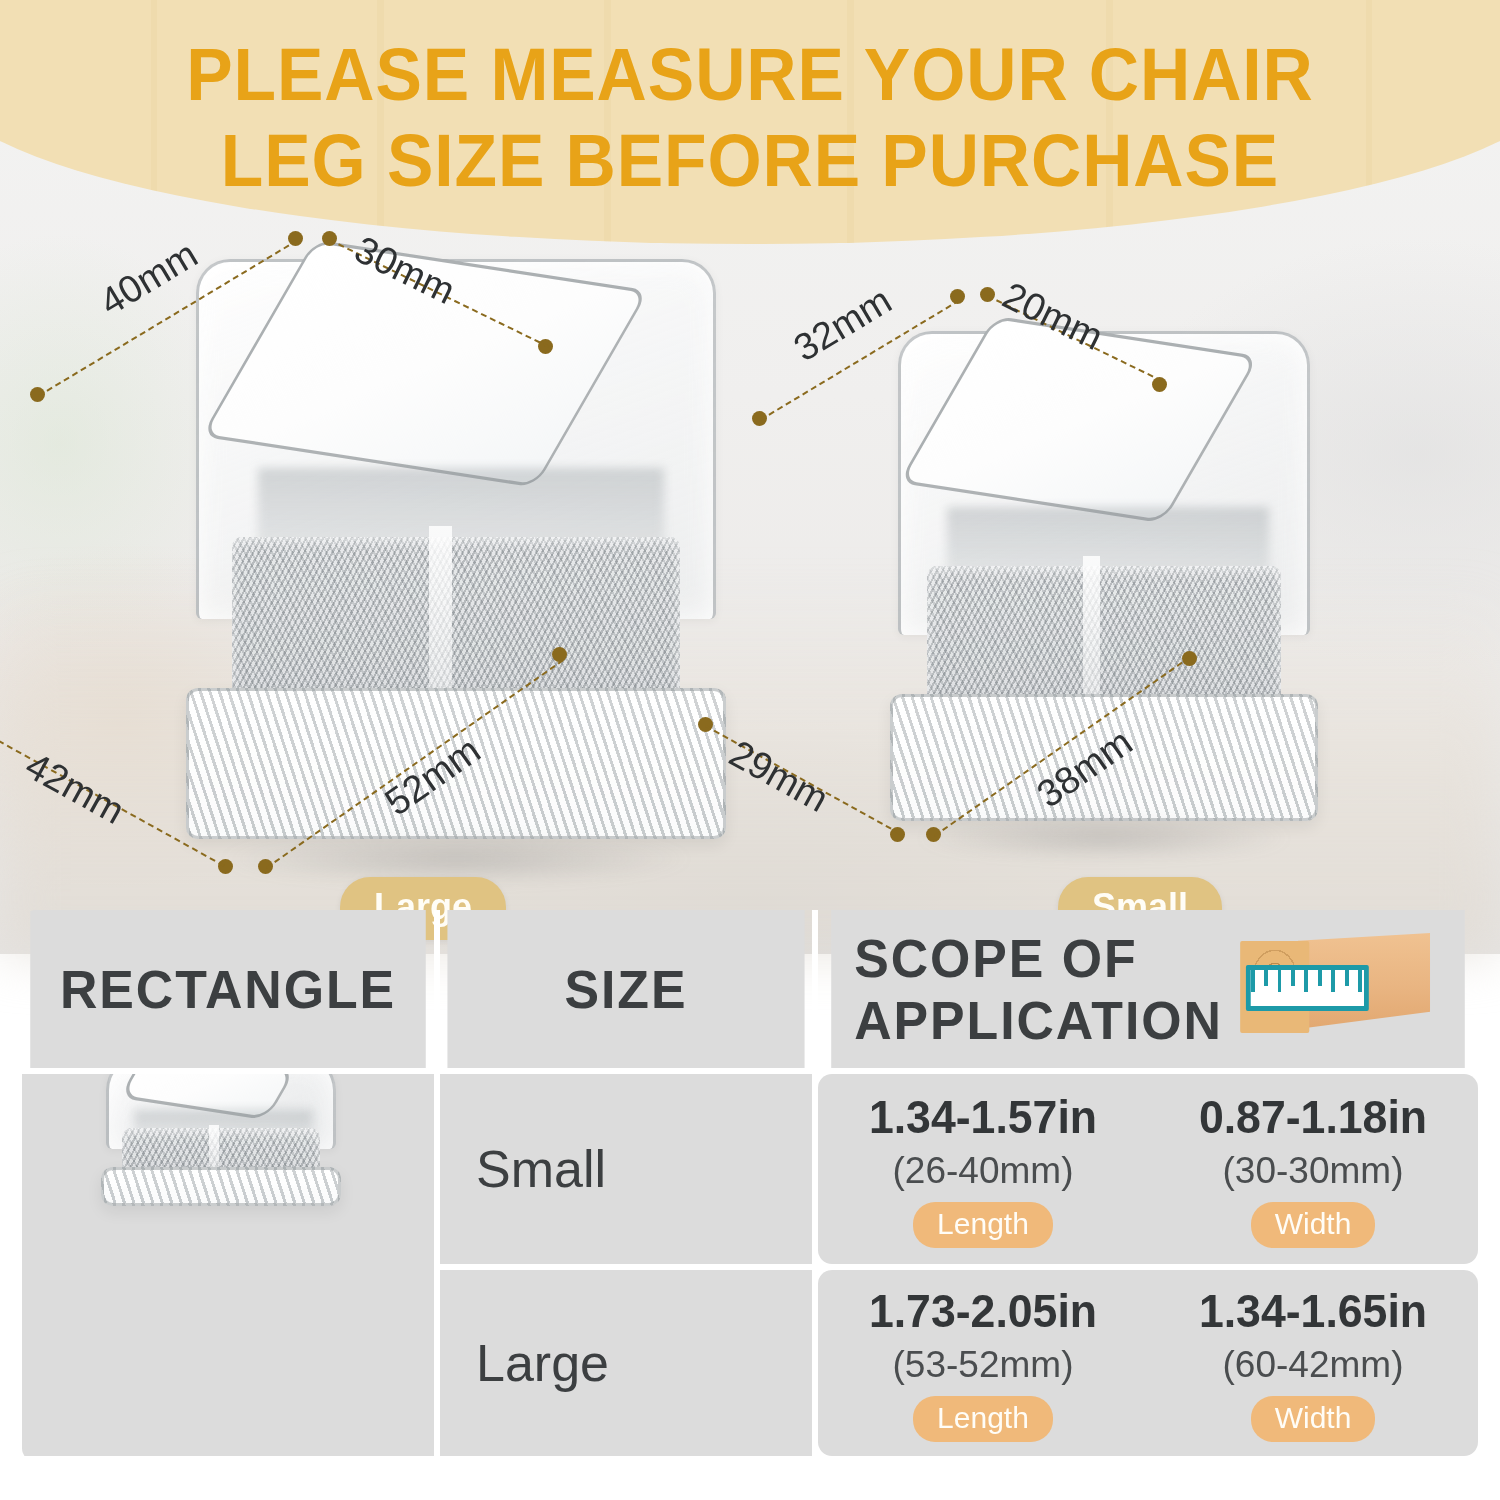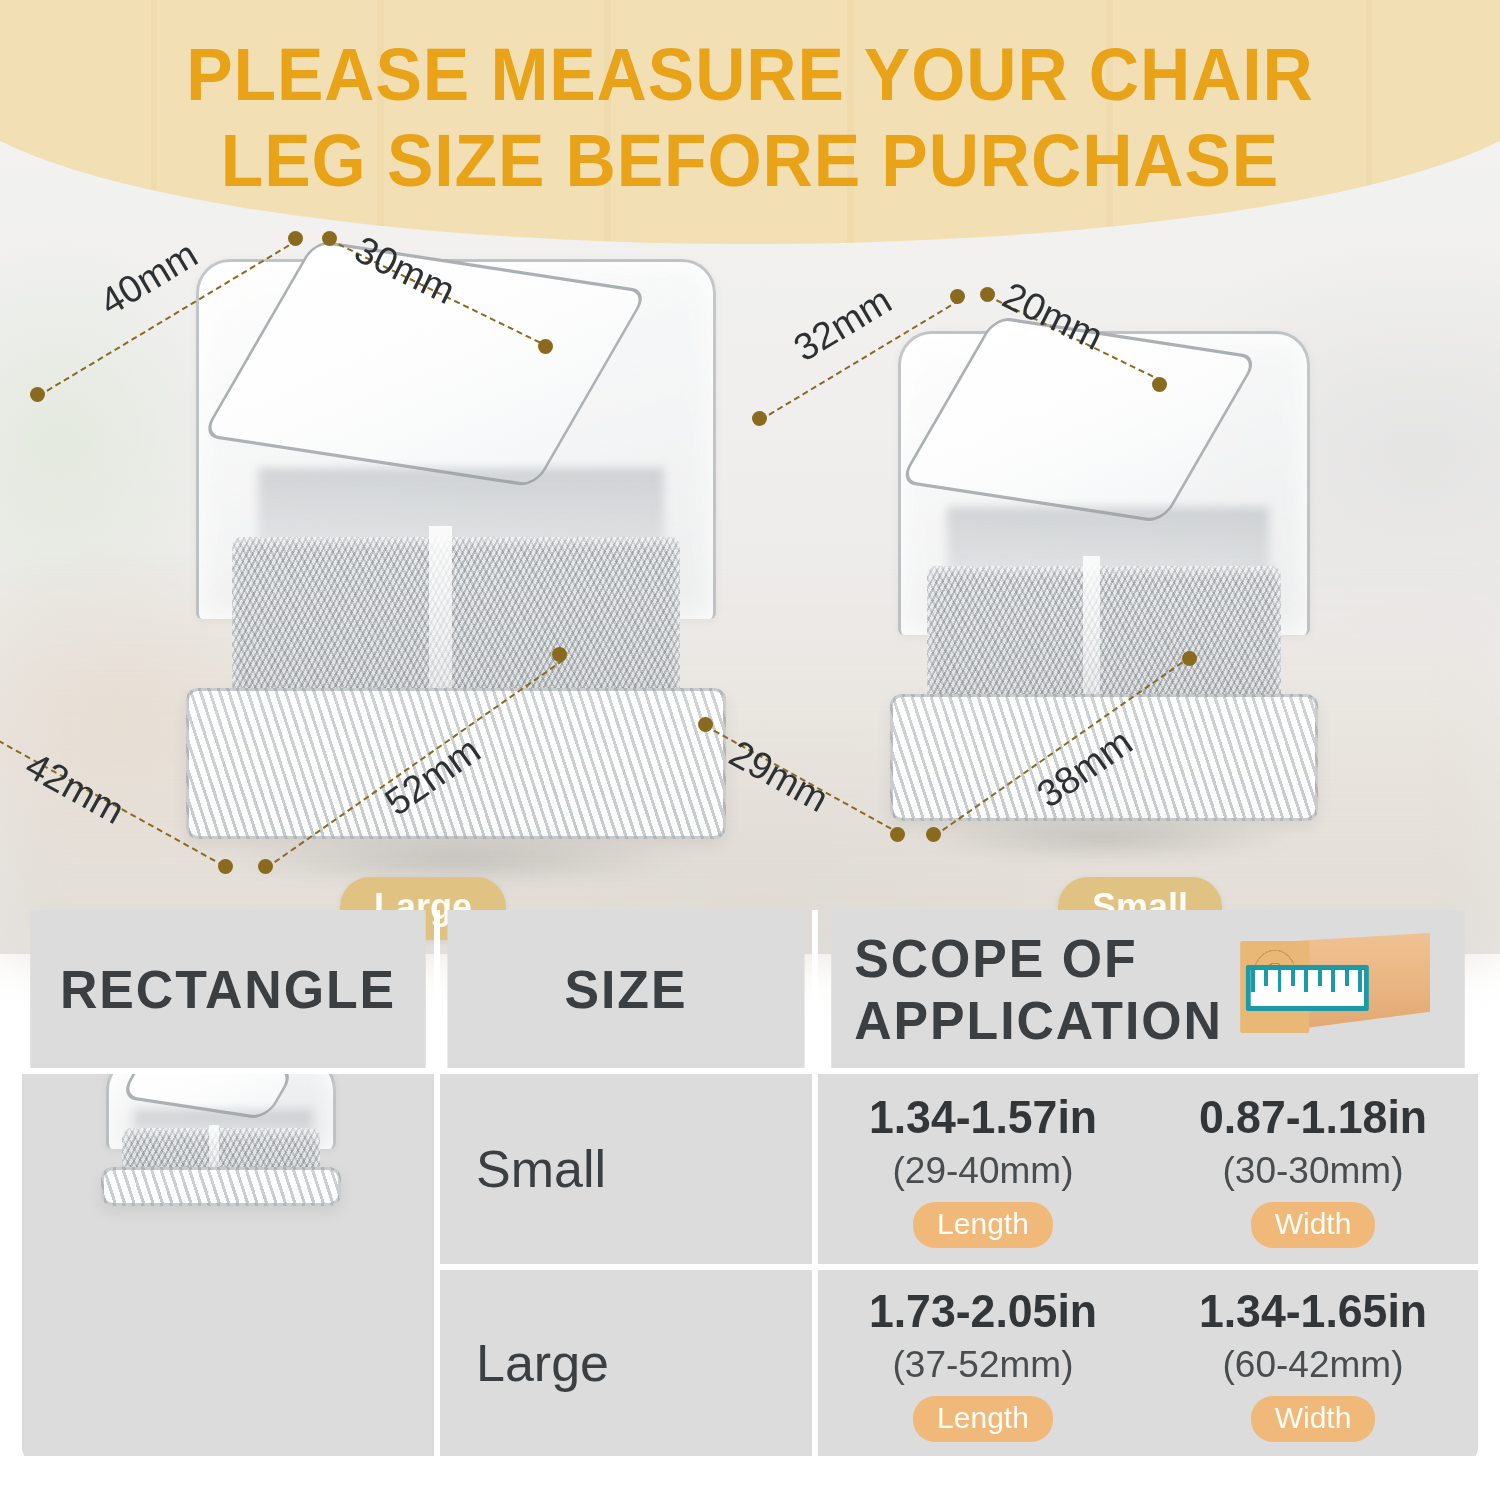--- a/index.html
+++ b/index.html
@@ -205,21 +205,21 @@
     justify-content:flex-start; padding-left:36px;
     font-size:52px; color:#3c3f41; font-weight:400;
   }
 
   
   .legcell { position:relative; justify-content:center; overflow:hidden; }
   .legphoto { position:absolute; left:0; top:-190px; width:412px; height:380px; }
   .capsmallphoto { position:absolute; left:84px; top:172px; width:230px; height:150px; }
 
   
-  .valcell { position:relative; }
+  .valcell { position:relative;border-radius:14px; }
   .valgrid { display:flex; width:100%; }
   .valblock { flex:1; text-align:center; }
   .vmain {
     font-family:"Liberation Sans Narrow","Liberation Sans", sans-serif;
     font-weight:700; font-size:46px; color:#333638; letter-spacing:0px;
     transform:scaleX(.97);
   }
   .vsub { font-size:37px; color:#4a4d4f; margin-top:6px; font-weight:400; }
   .vpill {
     display:inline-block; margin-top:10px;
@@ -354,21 +354,21 @@
         </div>
       </div>
     </div>
     <div class="gap"></div>
     <div class="cell size-label">Small</div>
     <div class="gap"></div>
     <div class="cell valcell">
       <div class="valgrid">
         <div class="valblock">
           <div class="vmain">1.34-1.57in</div>
-          <div class="vsub">(29-40mm)</div>
+          <div class="vsub">(26-40mm)</div>
           <div class="vpill">Length</div>
         </div>
         <div class="valblock">
           <div class="vmain">0.87-1.18in</div>
           <div class="vsub">(30-30mm)</div>
           <div class="vpill">Width</div>
         </div>
       </div>
     </div>
 
@@ -377,21 +377,21 @@
     <div class="gap"></div>
     <div class="gap"></div>
 
     <div class="gap"></div>
     <div class="cell size-label">Large</div>
     <div class="gap"></div>
     <div class="cell valcell">
       <div class="valgrid">
         <div class="valblock">
           <div class="vmain">1.73-2.05in</div>
-          <div class="vsub">(37-52mm)</div>
+          <div class="vsub">(53-52mm)</div>
           <div class="vpill">Length</div>
         </div>
         <div class="valblock">
           <div class="vmain">1.34-1.65in</div>
           <div class="vsub">(60-42mm)</div>
           <div class="vpill">Width</div>
         </div>
       </div>
     </div>
 

